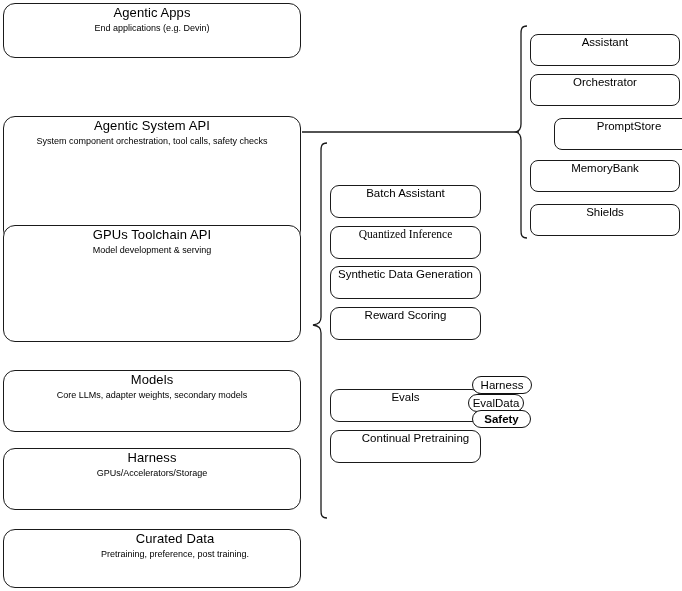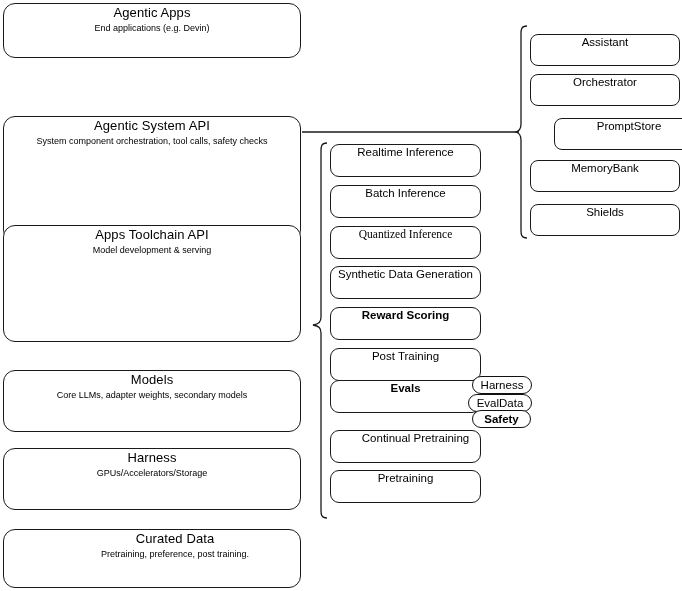--- a/index.html
+++ b/index.html
@@ -132,71 +132,62 @@
     <div class="stack-title">Agentic Apps</div>
     <div class="stack-sub">End applications (e.g. Devin)</div>
   </div>
 
   <div class="box stack-box" style="top:96px;height:126px;margin-top:20px;">
     <div class="stack-title">Agentic System API</div>
     <div class="stack-sub">System component orchestration, tool calls, safety checks</div>
   </div>
 
   <div class="box stack-box" style="top:225px;height:117px;">
-    <div class="stack-title">Apps Toolchain API</div>
+    <div class="stack-title">GPUs Toolchain API</div>
     <div class="stack-sub">Model development &amp; serving</div>
   </div>
 
   <div class="box stack-box" style="top:370px;height:62px;">
     <div class="stack-title">Models</div>
     <div class="stack-sub">Core LLMs, adapter weights, secondary models</div>
   </div>
 
   <div class="box stack-box" style="top:448px;height:62px;">
     <div class="stack-title">Harness</div>
     <div class="stack-sub">GPUs/Accelerators/Storage</div>
   </div>
 
   <div class="box stack-box" style="top:529px;height:59px;padding-left:46px;">
     <div class="stack-title">Curated Data</div>
     <div class="stack-sub">Pretraining, preference, post training.</div>
   </div>
 
-  <div class="box cap-box" style="top:144px;">
-    <span>Realtime Inference</span>
-  </div>
   <div class="box cap-box" style="top:185px;">
-    <span>Batch Inference</span>
+    <span>Batch Assistant</span>
   </div>
   <div class="box cap-box" style="top:226px;font-family:Liberation Serif, serif;">
     <span>Quantized Inference</span>
   </div>
   <div class="box cap-box" style="top:266px;">
     <span>Synthetic Data Generation</span>
   </div>
-  <div class="box cap-box" style="top:307px;font-weight:bold;">
+  <div class="box cap-box" style="top:307px;">
     <span>Reward Scoring</span>
   </div>
-  <div class="box cap-box" style="top:348px;">
-    <span>Post Training</span>
-  </div>
-  <div class="box cap-box" style="top:380px;font-weight:bold;">
+  <div class="box cap-box" style="top:389px;">
     <span>Evals</span>
   </div>
   <div class="box cap-box" style="top:430px;padding-left:20px;">
     <span>Continual Pretraining</span>
   </div>
-  <div class="box cap-box" style="top:470px;">
-    <span>Pretraining</span>
-  </div>
 
   <div class="pill" style="left:472px;top:376px;width:60px;">
     <span>Harness</span>
   </div>
-  <div class="pill" style="left:468px;top:394px;width:64px;">
+  <div class="pill" style="left:468px;top:394px;width:56px;">
     <span>EvalData</span>
   </div>
   <div class="pill" style="left:472px;top:410px;width:59px;font-weight:bold;">
     <span>Safety</span>
   </div>
 
   <div class="box comp-box" style="top:74px;">
     <span>Orchestrator</span>
   </div>
   <div class="box comp-box" style="top:34px;">

